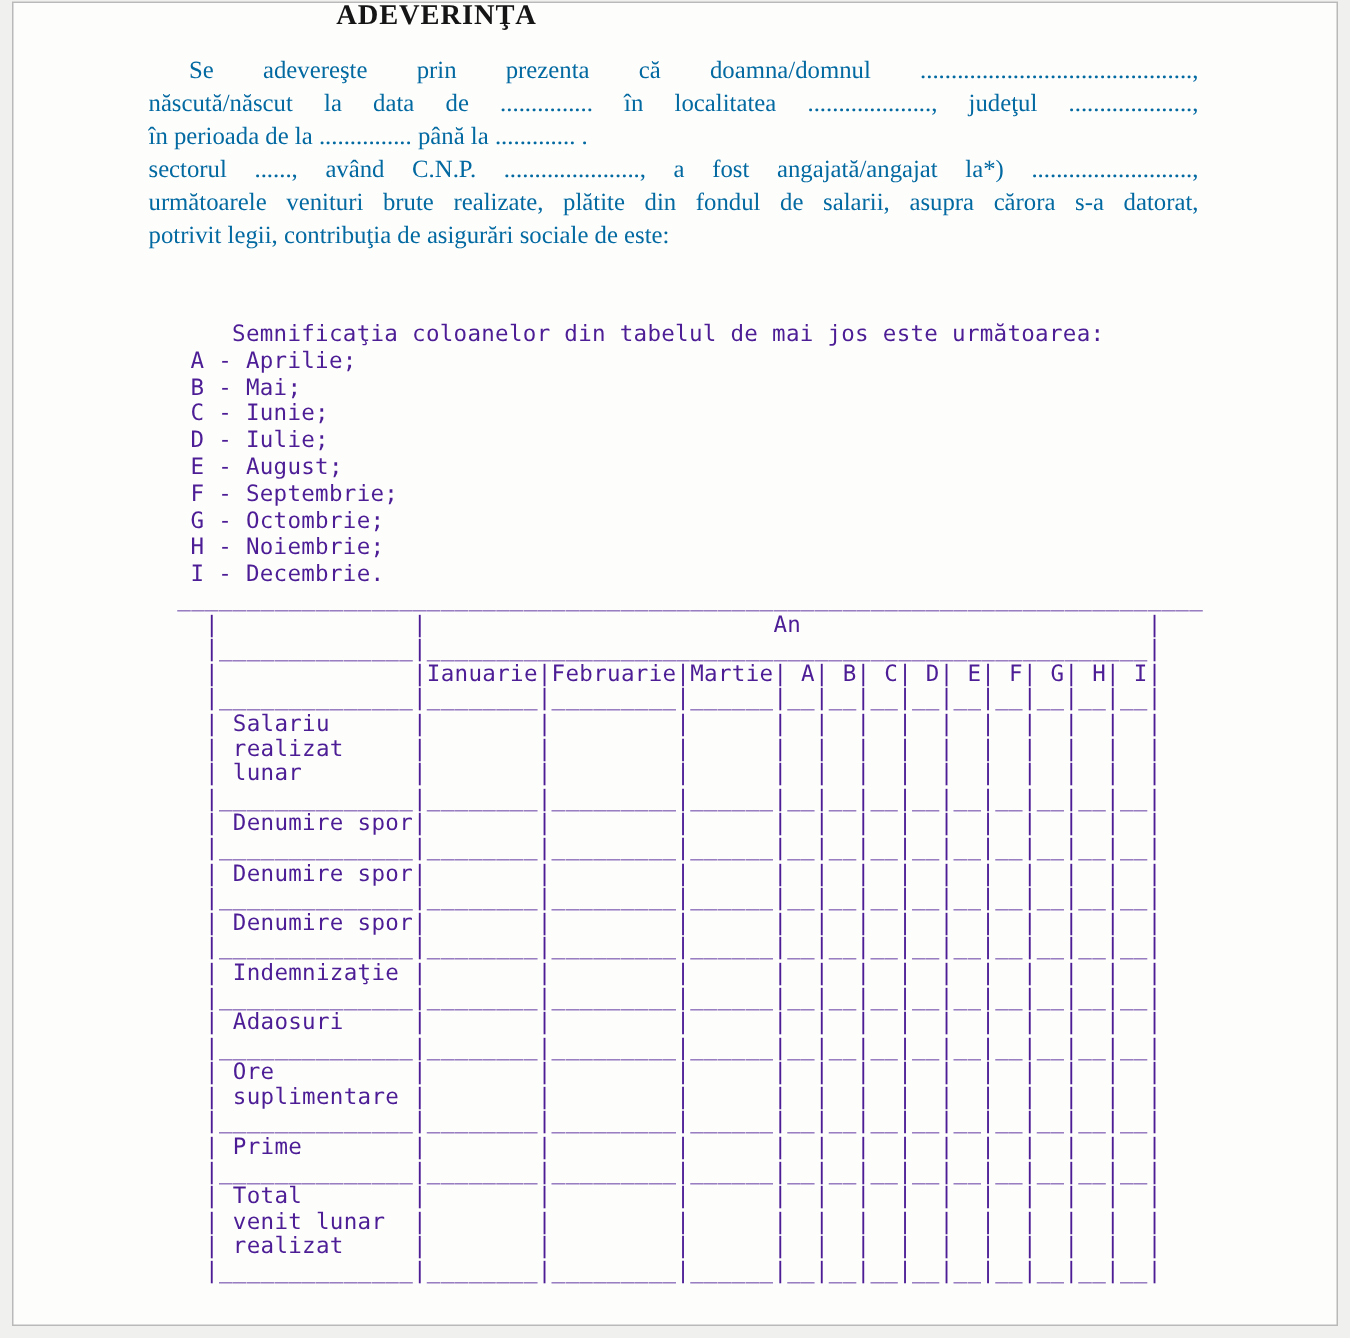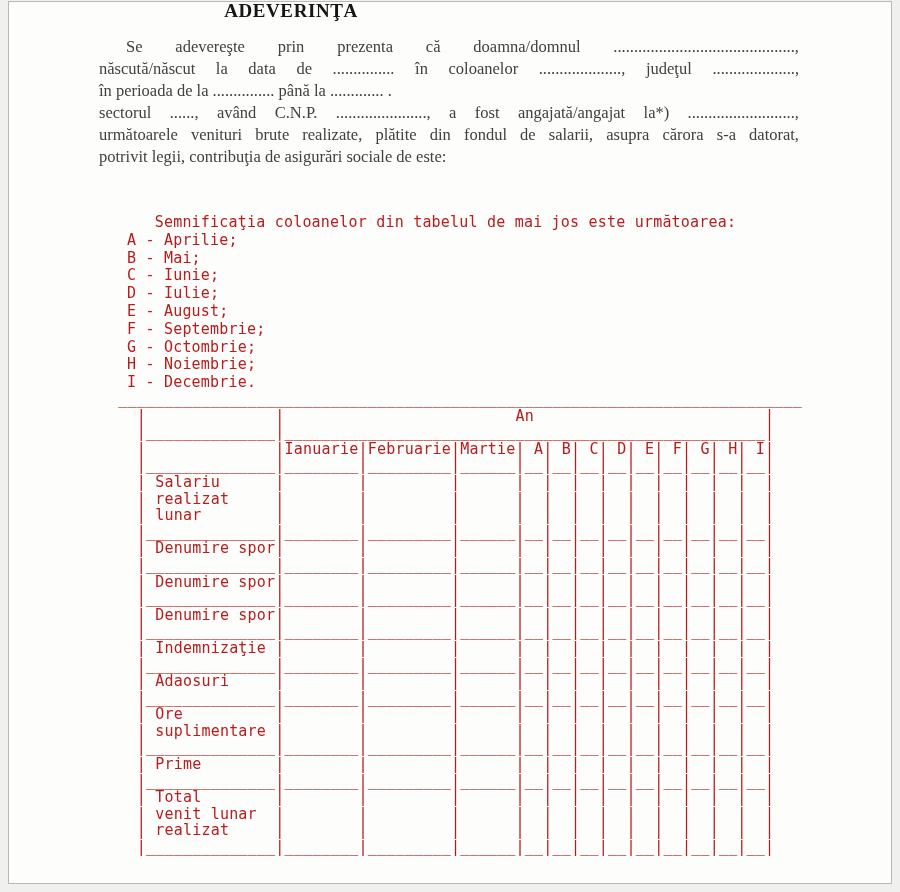--- a/index.html
+++ b/index.html
@@ -21,49 +21,49 @@
     text-align: center;
     font: bold 19px/24px "Liberation Serif", serif;
     letter-spacing: 0.6px;
     color: #151515;
   }
   .paras {
     position: absolute; left: 90px; top: 34px; width: 700px;
   }
   .pline {
     font: 16.5px/22px "Liberation Serif", serif;
-    color: #404040;
+    color: #0369a1;
     text-align: justify;
   }
   .pline.jl { text-align-last: justify; }
   .pline.indent { text-indent: 27px; }
   pre {
     margin: 0;
     font-family: "DejaVu Sans Mono", monospace;
-    color: #b91c1c;
+    color: #4c1d95;
   }
   .legend {
     position: absolute; left: 118px; top: 212px;
     font-size: 15px; line-height: 17.8px; letter-spacing: 0.2px;
   }
   .ascii-table {
     position: absolute; left: 100px; top: 389px;
     font-size: 15px; line-height: 16.6px; letter-spacing: 0.21px; text-align: center;
   }
 </style>
 </head>
 <body>
 
 <div class="canvas">
   <div class="page">
     <h1 class="title">ADEVERINŢA</h1>
     <div class="paras">
       <div class="para">
           <div class="pline jl indent">Se adevereşte prin prezenta că doamna/domnul ............................................,</div>
-          <div class="pline jl">născută/născut la data de ............... în coloanelor ...................., judeţul ....................,</div>
+          <div class="pline jl">născută/născut la data de ............... în localitatea ...................., judeţul ....................,</div>
           <div class="pline">în perioada de la ............... până la ............. .</div>
           <div class="pline jl">sectorul ......, având C.N.P. ......................, a fost angajată/angajat la*) ..........................,</div>
         </div>
       <div class="para">
           <div class="pline jl">următoarele venituri brute realizate, plătite din fondul de salarii, asupra cărora s-a datorat,</div>
           <div class="pline">potrivit legii, contribuţia de asigurări sociale de este:</div>
         </div>
     </div>
     <pre class="legend">   Semnificaţia coloanelor din tabelul de mai jos este următoarea:
 A - Aprilie;

